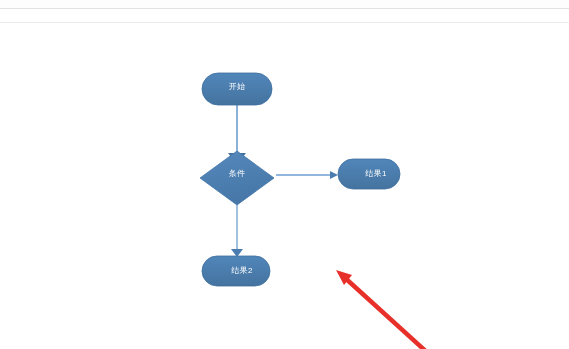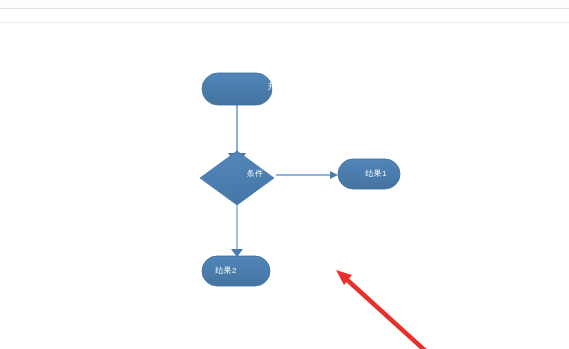--- a/index.html
+++ b/index.html
@@ -59,24 +59,24 @@
   .node-label {
     position: absolute;
     color: #ffffff;
     font-size: 8px;
     line-height: 1;
     white-space: nowrap;
     letter-spacing: 0.3px;
     text-align: center;
     pointer-events: none;
   }
-  .lbl-start  { left: 202px; top: 60px;  width: 70px; padding-left: 39px; }
-  .lbl-cond   { left: 220px; top: 147px; width: 70px; }
+  .lbl-start  { left: 202px; top: 60px;  width: 70px; }
+  .lbl-cond   { left: 202px; top: 147px; width: 70px; }
   .lbl-res1   { left: 338px; top: 147px; width: 76px; }
-  .lbl-res2   { left: 188px; top: 244px; width: 76px; }
+  .lbl-res2   { left: 204px; top: 244px; width: 76px; }
 
   .watermark {
     position: absolute;
     left: 478px;
     top: 325px;
     font-size: 13px;
     color: #f2f2f2;
     letter-spacing: 1px;
     pointer-events: none;
   }

